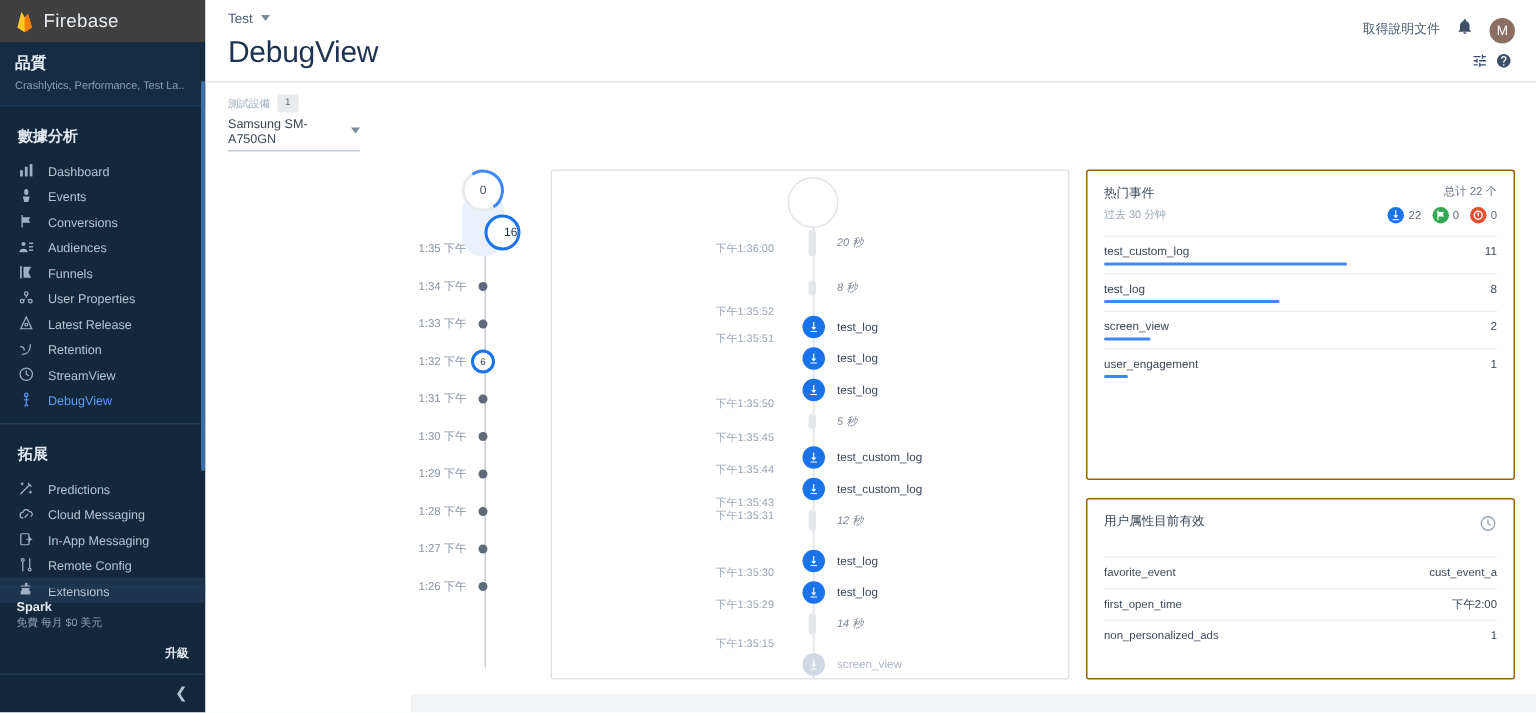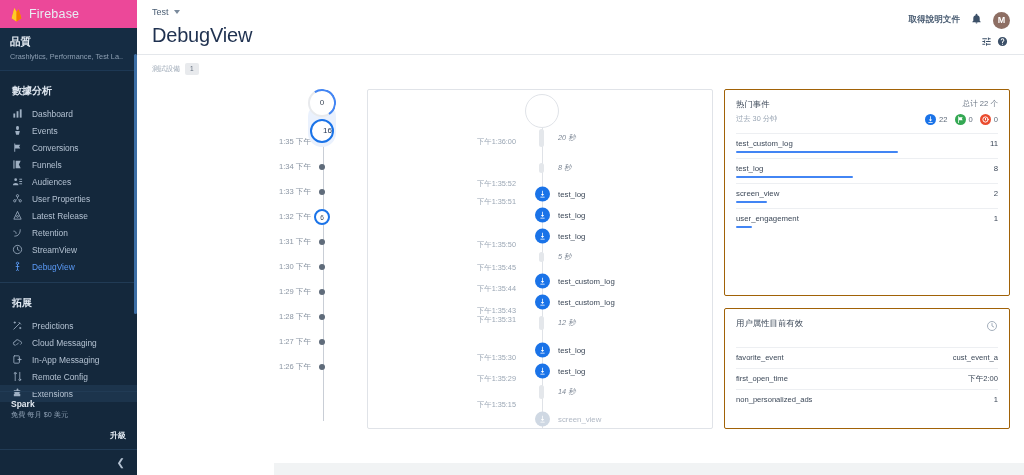--- a/index.html
+++ b/index.html
@@ -11,21 +11,21 @@
   #app { position: relative; width: 1024px; height: 475px; display: flex; }
 
   
   #sidebar {
     width: 137px; height: 475px; flex: 0 0 137px;
     background: #14283c; color: #c8d4e0;
     position: relative; overflow: hidden;
   }
   .fb-brand {
     height: 28px; display: flex; align-items: center; gap: 6px;
-    padding: 0 10px; background: #ec4899;
+    padding: 0 10px; background: #404040;
   }
   .fb-flame { width: 13px; height: 15px; position: relative; flex: 0 0 13px; }
   .fb-flame svg { display: block; }
   .fb-brand-text { font-size: 12.5px; color: #e8eef4; letter-spacing: .2px; }
 
   .quality-block {
     padding: 7px 10px 9px 10px;
     background: #152c43;
     border-bottom: 1px solid #1d3консоль;
     border-bottom: 1px solid #1d3854;
@@ -94,21 +94,21 @@
   }
   .caret-down {
     width: 0; height: 0; border-left: 3.2px solid transparent;
     border-right: 3.2px solid transparent; border-top: 4px solid #7a8a9c;
   }
   .page-title {
     font-size: 20px; color: #1f3150; font-weight: normal;
     margin-top: 7px; letter-spacing: -.2px;
   }
   .topbar-right { display: flex; flex-direction: column; align-items: flex-end; gap: 4px; padding-top: 4px; }
-  .topbar-row1 { display: flex; align-items: center; gap: 11px; font-weight: bold; }
+  .topbar-row1 { display: flex; align-items: center; gap: 11px; }
   .doc-link { font-size: 8.6px; color: #4a5d73; cursor: pointer; }
   .bell-ico { color: #3c5068; cursor: pointer; }
   .avatar {
     width: 17px; height: 17px; border-radius: 50%;
     background: #8d6e63; color: #fff; font-size: 9px;
     display: flex; align-items: center; justify-content: center; cursor: pointer;
   }
   .topbar-row2 { display: flex; align-items: center; gap: 5px; padding-right: 2px; }
   .tune-ico, .help-ico { cursor: pointer; color: #3c5068; }
 
@@ -164,21 +164,21 @@
     position: absolute; left: 157px; top: 0px; width: 28px; height: 28px;
     border-radius: 50%; border: 2px solid transparent;
     border-top-color: #4285f4; border-right-color: #4285f4;
     transform: rotate(12deg); z-index: 4;
   }
   .highlight-pill {
     position: absolute; left: 157px; top: 14px; width: 28px; height: 44px;
     background: #eaf1fd; border-radius: 14px; z-index: 1;
   }
   .bubble-sel {
-    position: absolute; left: 159px; top: 30px;
+    position: absolute; left: 172px; top: 30px;
     width: 24px; height: 24px; border-radius: 50%;
     background: #fff; border: 2px solid #1a73e8;
     display: flex; align-items: center; justify-content: center;
     font-size: 8px; color: #1f3150; z-index: 5; padding-left: 11px;
   }
   .bubble-ring {
     position: absolute; left: 163px;
     width: 16px; height: 16px; border-radius: 50%;
     background: #fff; border: 2px solid #1a73e8;
     display: flex; align-items: center; justify-content: center;
@@ -334,37 +334,37 @@
             <span class="nav-ico">
               <svg width="11" height="11" viewBox="0 0 24 24" fill="currentColor">
                 <path d="M5 3v18h2v-7h11l-2.5-4L18 6H7V3z"></path>
               </svg>
             </span>
             <span>Conversions</span>
           </div>
           <div class="nav-item">
             <span class="nav-ico">
               <svg width="11" height="11" viewBox="0 0 24 24" fill="currentColor">
-                <rect x="3" y="3" width="2.5" height="18"></rect>
-                <path d="M8 4h11l-4 8 4 8H8z"></path>
-              </svg>
-            </span>
-            <span>Funnels</span>
-          </div>
-          <div class="nav-item">
-            <span class="nav-ico">
-              <svg width="11" height="11" viewBox="0 0 24 24" fill="currentColor">
                 <circle cx="8" cy="8" r="3"></circle>
                 <path d="M2 20c0-3.3 2.7-5 6-5s6 1.7 6 5z"></path>
                 <rect x="16" y="6" width="6" height="2"></rect>
                 <rect x="16" y="11" width="6" height="2"></rect>
                 <rect x="16" y="16" width="6" height="2"></rect>
               </svg>
             </span>
             <span>Audiences</span>
+          </div>
+          <div class="nav-item">
+            <span class="nav-ico">
+              <svg width="11" height="11" viewBox="0 0 24 24" fill="currentColor">
+                <rect x="3" y="3" width="2.5" height="18"></rect>
+                <path d="M8 4h11l-4 8 4 8H8z"></path>
+              </svg>
+            </span>
+            <span>Funnels</span>
           </div>
           <div class="nav-item">
             <span class="nav-ico">
               <svg width="11" height="11" viewBox="0 0 24 24" fill="none" stroke="currentColor" stroke-width="1.8">
                 <circle cx="12" cy="6" r="2.5"></circle>
                 <circle cx="6" cy="17" r="2.5"></circle>
                 <circle cx="18" cy="17" r="2.5"></circle>
                 <path d="M12 8.5v4M10 14l-2 1.5M14 14l2 1.5"></path>
               </svg>
             </span>
@@ -509,20 +509,24 @@
       </div>
     </div>
 
     <div class="divider-line"></div>
 
     <div class="device-bar">
       <div class="device-label-row">
         <span class="device-label">測試設備</span>
         <span class="device-badge">1</span>
       </div>
+      <div class="device-select">
+        <span class="device-name">Samsung SM-A750GN</span>
+        <span class="caret-down"></span>
+      </div>
     </div>
 
     <div class="content">
 
       <div class="minutes-col">
         <div class="minutes-track"></div>
         <div class="highlight-pill"></div>
         <div class="bubble-top">0</div>
         <div class="bubble-top-arc"></div>
         <div id="minutes-root" style="padding-top: 38px;">

